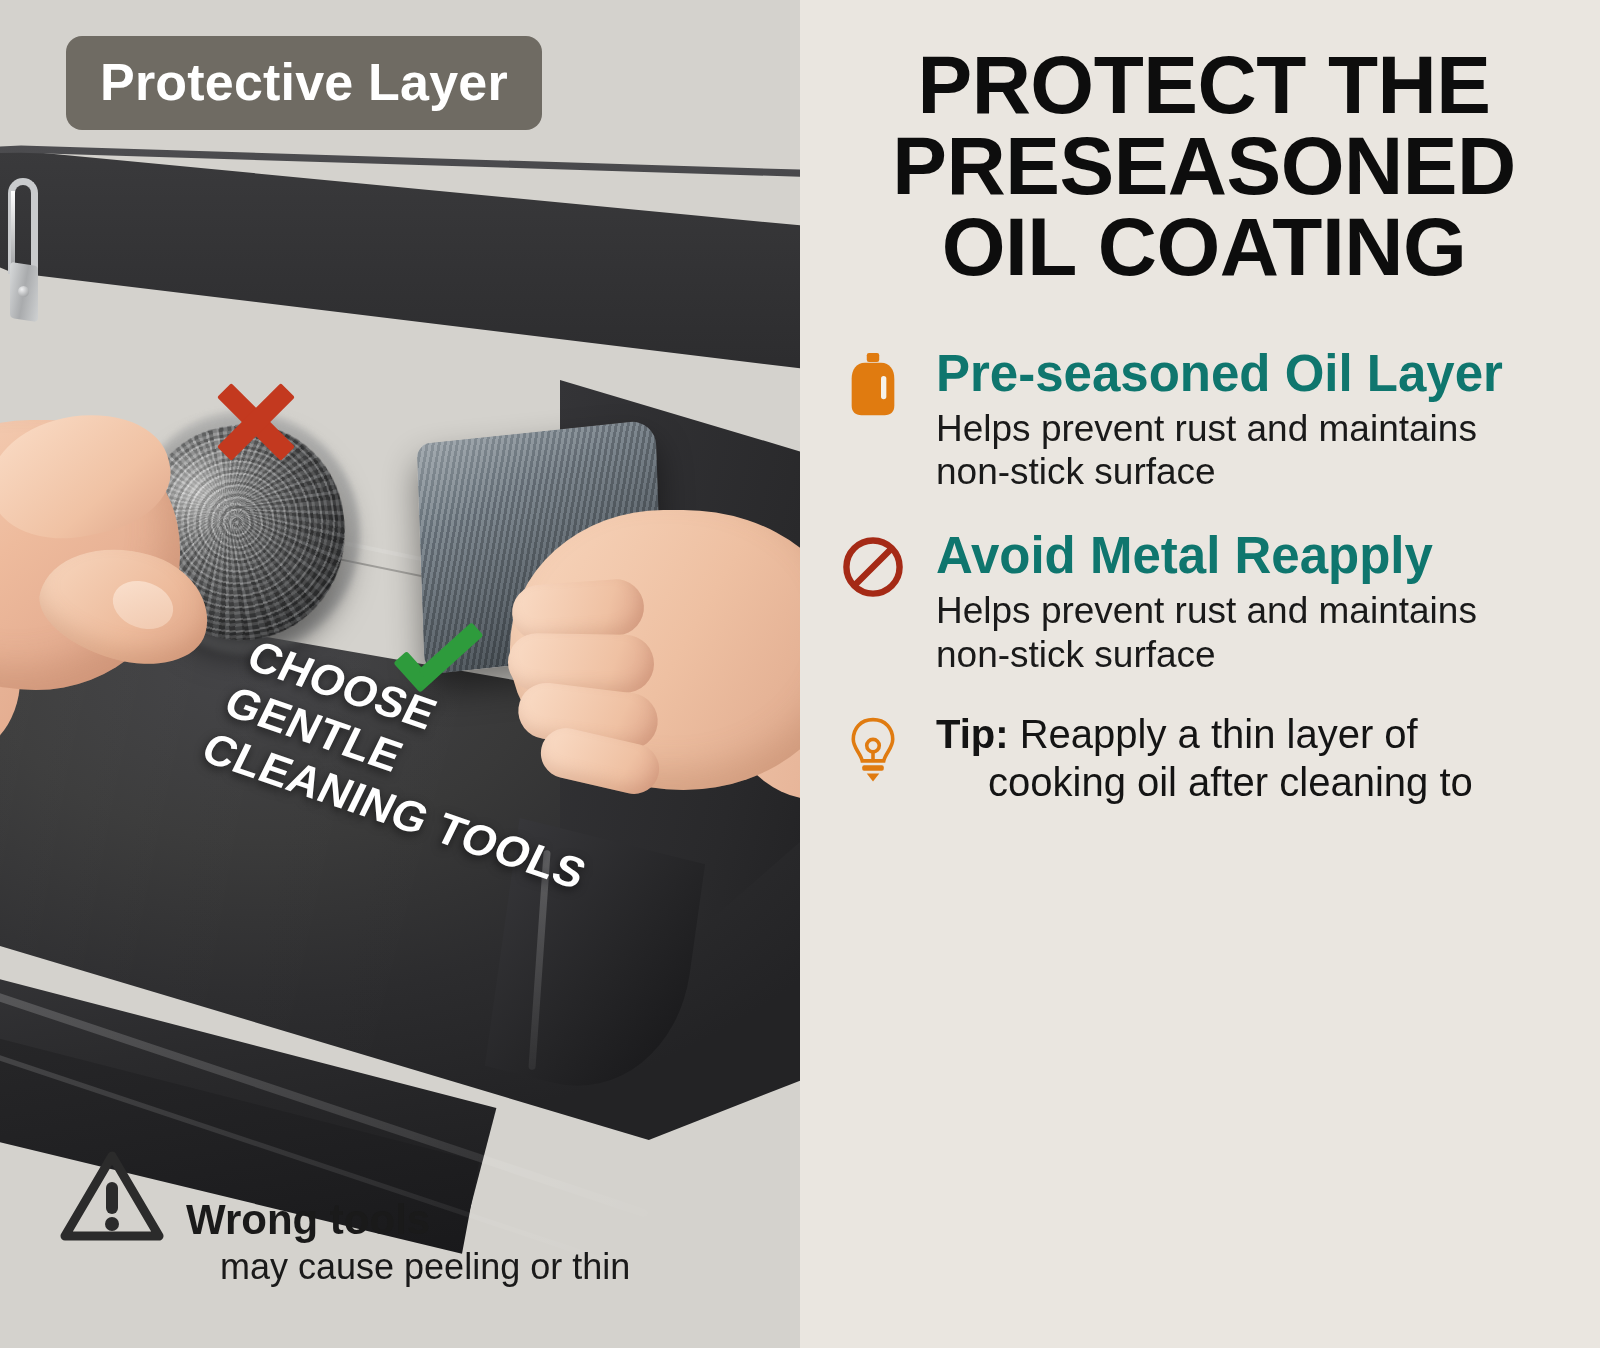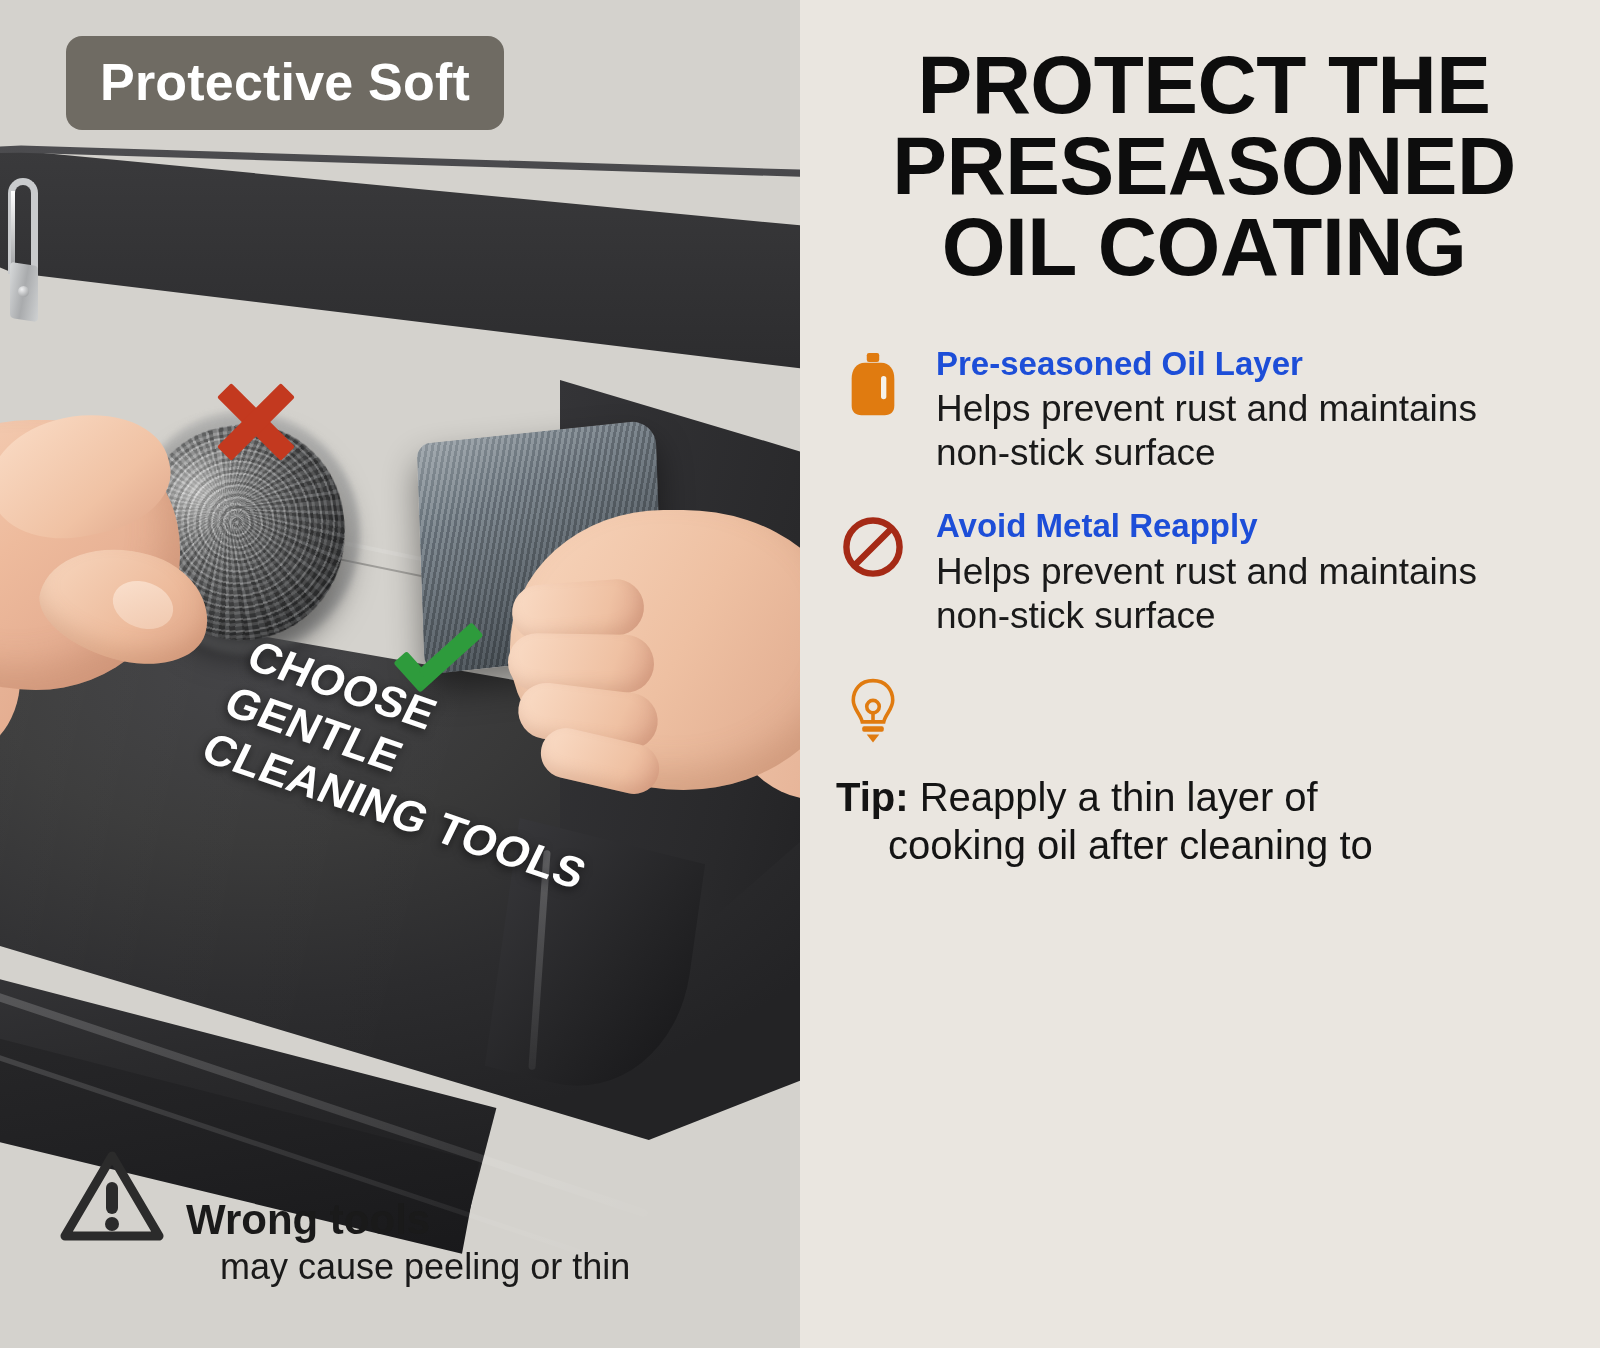--- a/index.html
+++ b/index.html
@@ -439,40 +439,39 @@
   }
   .b-icon {
     width: 74px;
     flex: none;
     display: flex;
     justify-content: center;
     padding-top: 6px;
   }
   .b-body { flex: 1; }
   .b-title {
-    font-size: 33px;
+    font-size: 51px;
     font-weight: 700;
-    color: #1d4ed8;
+    color: #0f766e;
     line-height: 1.08;
     white-space: pre-line;
   }
   .b-desc {
     font-size: 37px;
     color: #1a1a1a;
     line-height: 1.18;
     margin-top: 6px;
     white-space: pre-line;
   }
 
   .tip {
     display: flex;
     gap: 26px;
     align-items: flex-start;
     margin-top: 34px;
-    flex-direction: column;
   }
   .tip-text {
     font-size: 40px;
     color: #141414;
     line-height: 1.2;
     text-indent: 0;
   }
   .tip-label { font-weight: 700; }
   .tip-line2 { display: block; margin-left: 52px; }
 </style>
@@ -536,21 +535,21 @@
     <div class="check-plate">
       <span></span>
       <span></span>
     </div>
 
     <div class="plate-caption">CHOOSE
 GENTLE
 CLEANING TOOLS</div>
 
     <div class="chip">
-      <span>Protective Soft</span>
+      <span>Protective Layer</span>
     </div>
 
     <div class="warning">
       <span class="warn-icon">
         <svg viewBox="0 0 104 96" width="104" height="96">
           <path d="M52 8 L99 88 L5 88 Z" fill="none" stroke="#2b2b2b" stroke-width="9" stroke-linejoin="round"></path>
           <rect x="46" y="34" width="12" height="32" rx="6" fill="#2b2b2b"></rect>
           <circle cx="52" cy="76" r="7" fill="#2b2b2b"></circle>
         </svg>
       </span>

